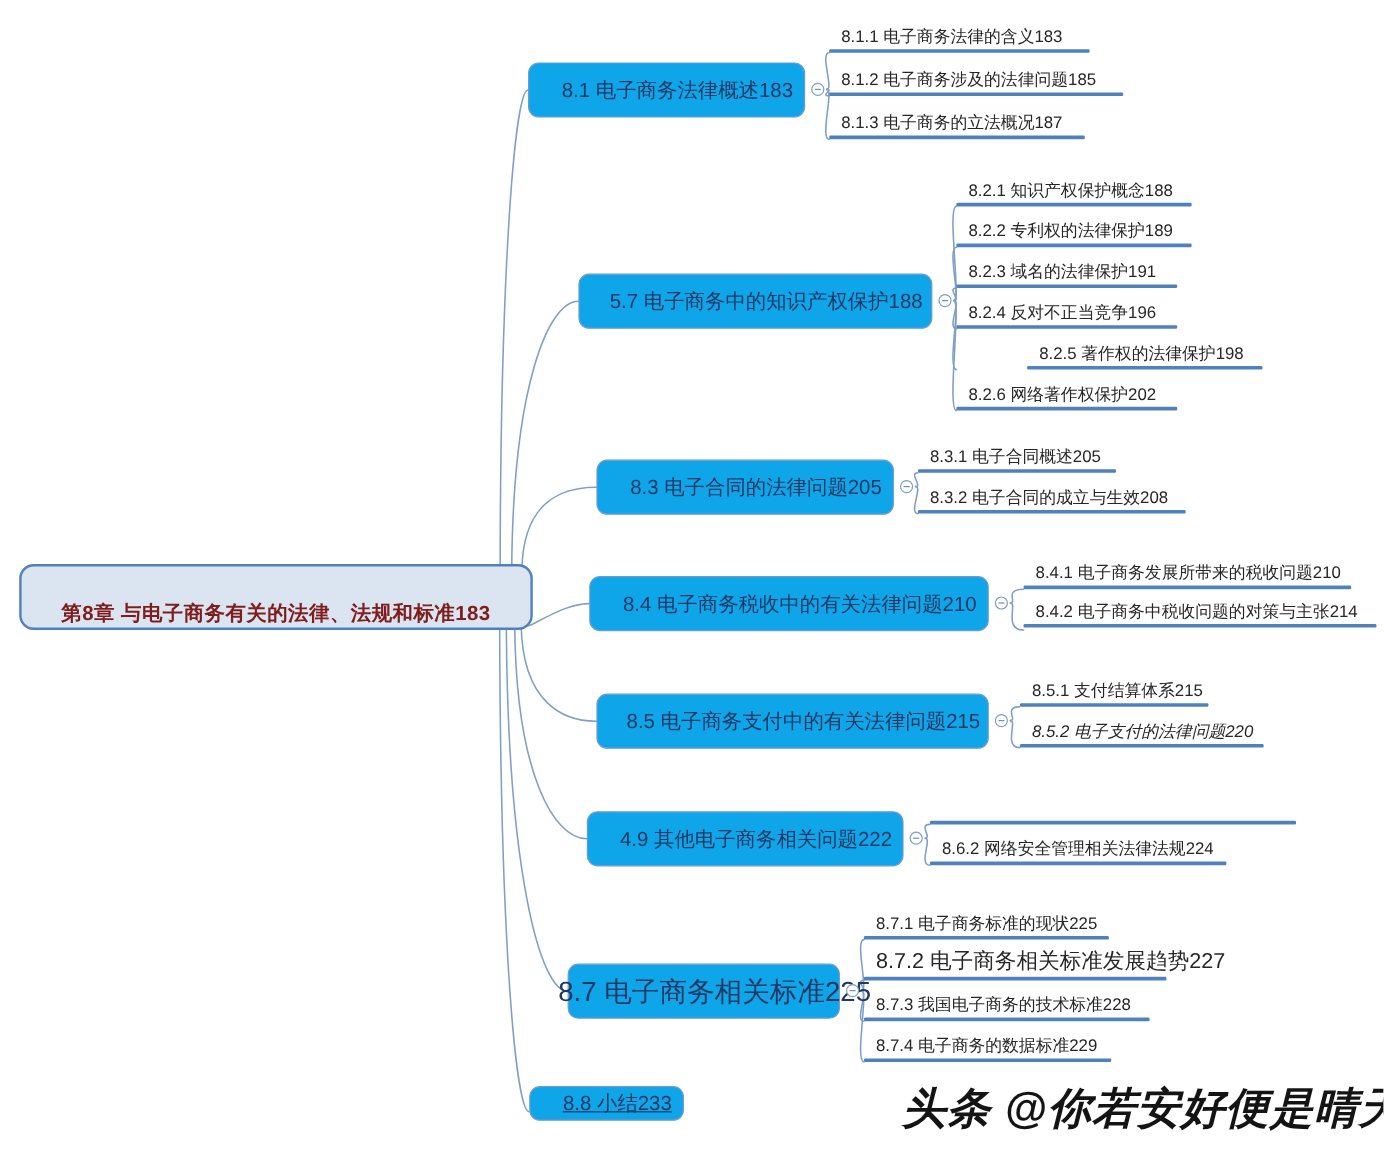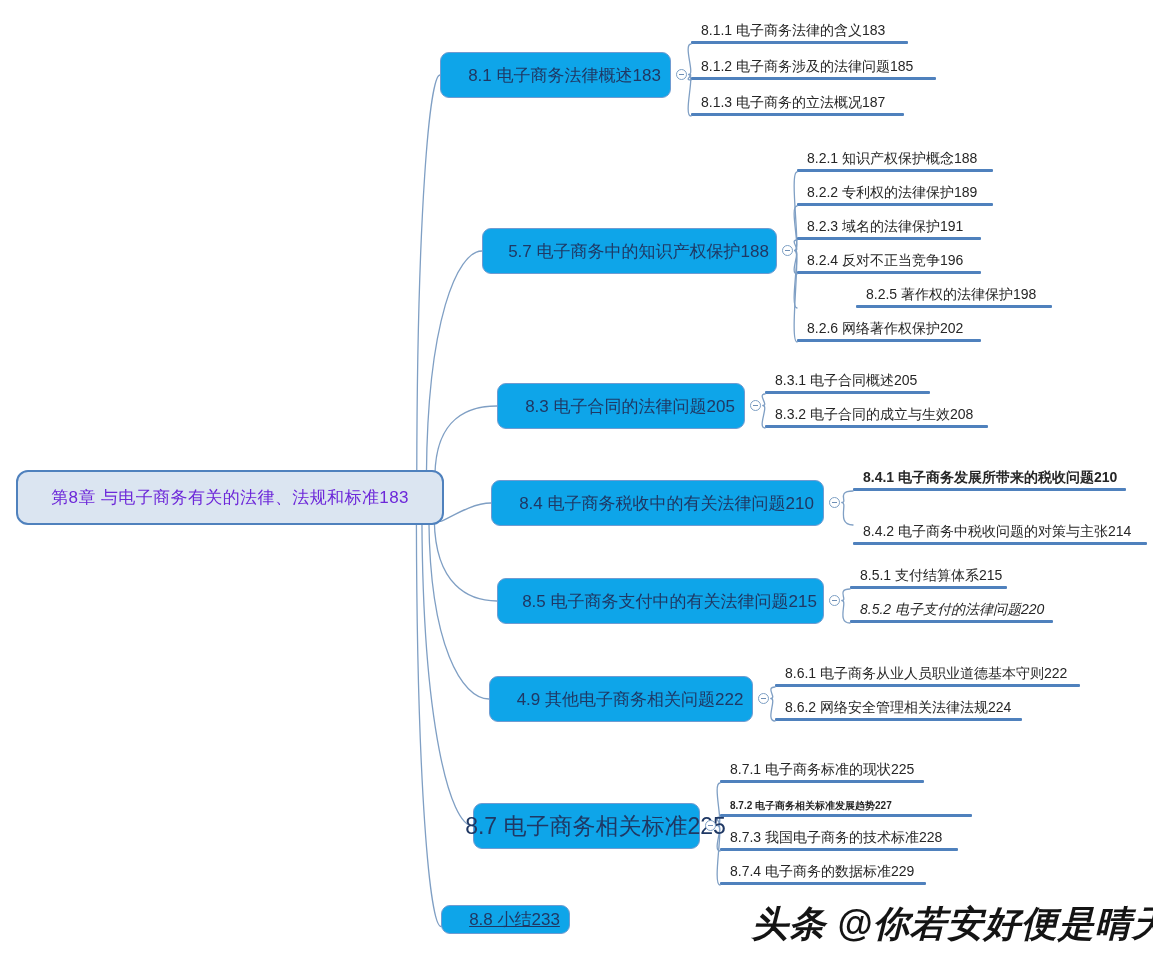--- a/index.html
+++ b/index.html
@@ -27,24 +27,24 @@
   }
 
   
   .root-node {
     position: absolute;
     box-sizing: border-box;
     background: #dbe5f1;
     border: 2.5px solid #4f81bd;
     border-radius: 12px;
     display: flex;
-    align-items: center;
+    align-items: flex-end;
     justify-content: center;
-    color: #6d28d9;
-    font-weight: normal;
+    color: #7f1d1d;
+    font-weight: bold;
     letter-spacing: 0.4px;
     z-index: 5;
   }
 
   
   .branch-node {
     position: absolute;
     box-sizing: border-box;
     background: #0ea5e9;
     border: 1.6px solid #6f9bd1;
@@ -208,61 +208,60 @@
         <div class="leaf-rule" style="width: 165px;"></div>
       </div>
       <div class="leaf-item" style="left: 765px; top: 398px; width: 223px; height: 30px; font-size: 14px;">
         <span class="leaf-label">8.3.2  电子合同的成立与生效208</span>
         <div class="leaf-rule" style="width: 223px;"></div>
       </div>
       <div class="branch-node" style="left: 491px; top: 480px; width: 333px; height: 46px; font-size: 17px;">
         <span>8.4  电子商务税收中的有关法律问题210</span>
       </div>
       <div class="collapse-toggle" style="left: 829px; top: 497px;"></div>
-      <div class="leaf-item" style="left: 853px; top: 461px; width: 273px; height: 30px; font-size: 14px; font-weight: bold;">
+      <div class="leaf-item" style="left: 853px; top: 461px; width: 273px; height: 30px; font-size: 14px;">
         <span class="leaf-label">8.4.1  电子商务发展所带来的税收问题210</span>
         <div class="leaf-rule" style="width: 273px;"></div>
       </div>
-      <div class="leaf-item" style="left: 853px; top: 515px; width: 294px; height: 30px; font-size: 14px;">
+      <div class="leaf-item" style="left: 853px; top: 493px; width: 294px; height: 30px; font-size: 14px;">
         <span class="leaf-label">8.4.2  电子商务中税收问题的对策与主张214</span>
         <div class="leaf-rule" style="width: 294px;"></div>
       </div>
       <div class="branch-node" style="left: 497px; top: 578px; width: 327px; height: 46px; font-size: 17px;">
         <span>8.5  电子商务支付中的有关法律问题215</span>
       </div>
       <div class="collapse-toggle" style="left: 829px; top: 595px;"></div>
       <div class="leaf-item" style="left: 850px; top: 559px; width: 157px; height: 30px; font-size: 14px;">
         <span class="leaf-label">8.5.1  支付结算体系215</span>
         <div class="leaf-rule" style="width: 157px;"></div>
       </div>
       <div class="leaf-item" style="left: 850px; top: 593px; width: 203px; height: 30px; font-size: 14px; font-style: italic;">
         <span class="leaf-label">8.5.2  电子支付的法律问题220</span>
         <div class="leaf-rule" style="width: 203px;"></div>
       </div>
       <div class="branch-node" style="left: 489px; top: 676px; width: 264px; height: 46px; font-size: 17px;">
         <span>4.9  其他电子商务相关问题222</span>
       </div>
       <div class="collapse-toggle" style="left: 758px; top: 693px;"></div>
       <div class="leaf-item" style="left: 775px; top: 657px; width: 305px; height: 30px; font-size: 14px;">
-        <span class="leaf-label">8.6.1  电子商务从业人员职业道德基本守则222</span>
         <div class="leaf-rule" style="width: 305px;"></div>
       </div>
       <div class="leaf-item" style="left: 775px; top: 691px; width: 247px; height: 30px; font-size: 14px;">
         <span class="leaf-label">8.6.2  网络安全管理相关法律法规224</span>
         <div class="leaf-rule" style="width: 247px;"></div>
       </div>
       <div class="branch-node" style="left: 473px; top: 803px; width: 227px; height: 46px; font-size: 23px;">
         <span>8.7  电子商务相关标准225</span>
       </div>
       <div class="collapse-toggle" style="left: 705px; top: 820px;"></div>
       <div class="leaf-item" style="left: 720px; top: 753px; width: 204px; height: 30px; font-size: 14px;">
         <span class="leaf-label">8.7.1  电子商务标准的现状225</span>
         <div class="leaf-rule" style="width: 204px;"></div>
       </div>
-      <div class="leaf-item" style="left: 720px; top: 787px; width: 252px; height: 30px; font-size: 10px; font-weight: bold;">
+      <div class="leaf-item" style="left: 720px; top: 787px; width: 252px; height: 30px; font-size: 18px;">
         <span class="leaf-label">8.7.2  电子商务相关标准发展趋势227</span>
         <div class="leaf-rule" style="width: 252px;"></div>
       </div>
       <div class="leaf-item" style="left: 720px; top: 821px; width: 238px; height: 30px; font-size: 14px;">
         <span class="leaf-label">8.7.3  我国电子商务的技术标准228</span>
         <div class="leaf-rule" style="width: 238px;"></div>
       </div>
       <div class="leaf-item" style="left: 720px; top: 855px; width: 206px; height: 30px; font-size: 14px;">
         <span class="leaf-label">8.7.4  电子商务的数据标准229</span>
         <div class="leaf-rule" style="width: 206px;"></div>

